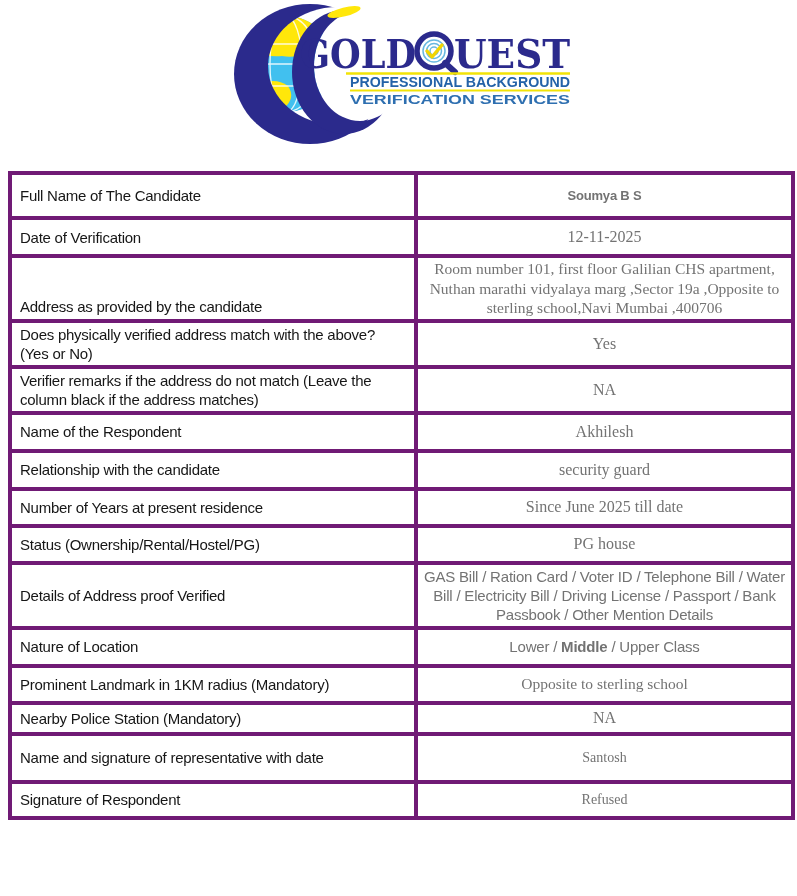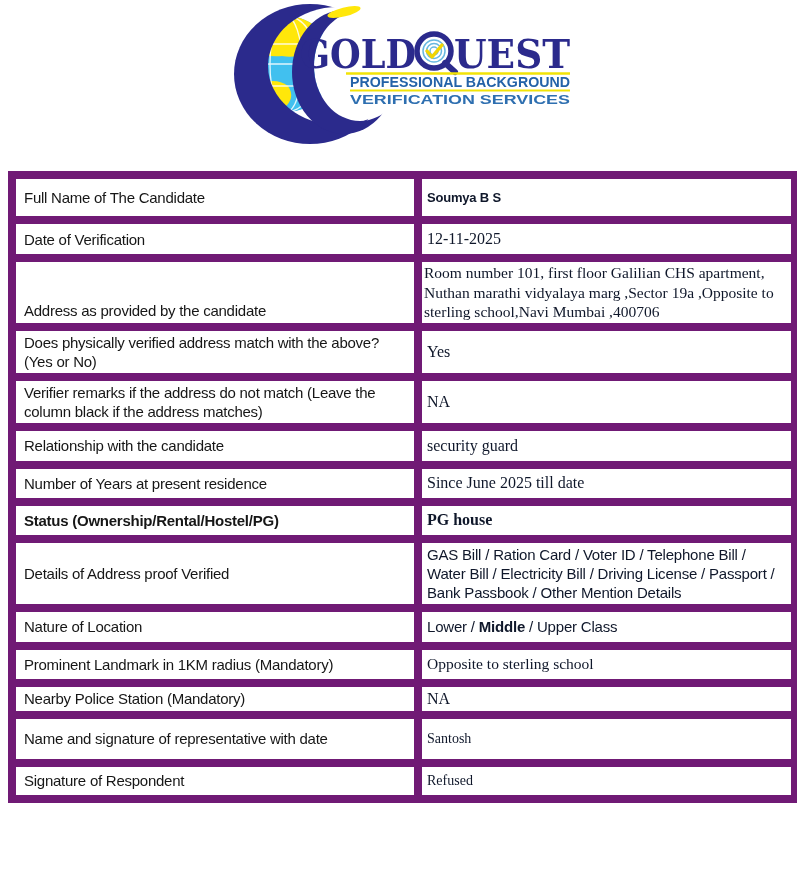--- a/index.html
+++ b/index.html
@@ -19,41 +19,42 @@
 
   
   table.doc{
     position:absolute; left:8px; top:171px;
     width:783px;
     border-collapse:collapse;
     table-layout:fixed;
     background:#fff;
   }
   table.doc td{
-    border:8px solid #701a75;
+    border:4px solid #701a75;
     overflow:hidden;
   }
   col.c-label{ width:406px; }
   col.c-value{ width:377px; }
 
   td.lbl{
     font-family:"Liberation Sans", sans-serif;
     font-size:15px;
     line-height:19px;
     letter-spacing:-0.25px;
     color:#161616;
     padding:2px 8px 2px 8px;
     vertical-align:middle;
   }
   td.lbl.bottom{ vertical-align:bottom; padding-bottom:3px; }
 
   td.val{
+    text-align:center;
     vertical-align:middle;
     padding:2px 5px;
-    color:#0f172a;
+    color:#737373;
     font-family:"Liberation Serif","DejaVu Serif", serif;
     font-size:16px;
     line-height:20px;
   }
   td.val.serif-sm{ font-size:14px; }
   td.val.sans-bold{
     font-family:"Liberation Sans", sans-serif;
     font-weight:bold;
     font-size:13px;
     letter-spacing:-0.2px;
@@ -155,28 +156,32 @@
       </tr>
       <tr style="height:38px;">
         <td class="lbl">Does physically verified address match with the above? (Yes or No)</td>
         <td class="val">Yes</td>
       </tr>
       <tr style="height:38px;border-radius:15px;">
         <td class="lbl">Verifier remarks if the address do not match (Leave the column black if the address matches)</td>
         <td class="val">NA</td>
       </tr>
       <tr style="height:38px;">
+        <td class="lbl">Name of the Respondent</td>
+        <td class="val">Akhilesh</td>
+      </tr>
+      <tr style="height:38px;">
         <td class="lbl">Relationship with the candidate</td>
         <td class="val">security guard</td>
       </tr>
       <tr style="height:37px;">
         <td class="lbl">Number of Years at present residence</td>
         <td class="val">Since June 2025 till date</td>
       </tr>
-      <tr style="height:37px;font-weight:bold;">
+      <tr style="height:37px;">
         <td class="lbl">Status (Ownership/Rental/Hostel/PG)</td>
         <td class="val">PG house</td>
       </tr>
       <tr style="height:58px;">
         <td class="lbl">Details of Address proof Verified</td>
         <td class="val sans">GAS Bill / Ration Card / Voter ID / Telephone Bill / Water Bill / Electricity Bill / Driving License / Passport / Bank Passbook / Other Mention Details</td>
       </tr>
       <tr style="height:38px;">
         <td class="lbl">Nature of Location</td>
         <td class="val sans">

